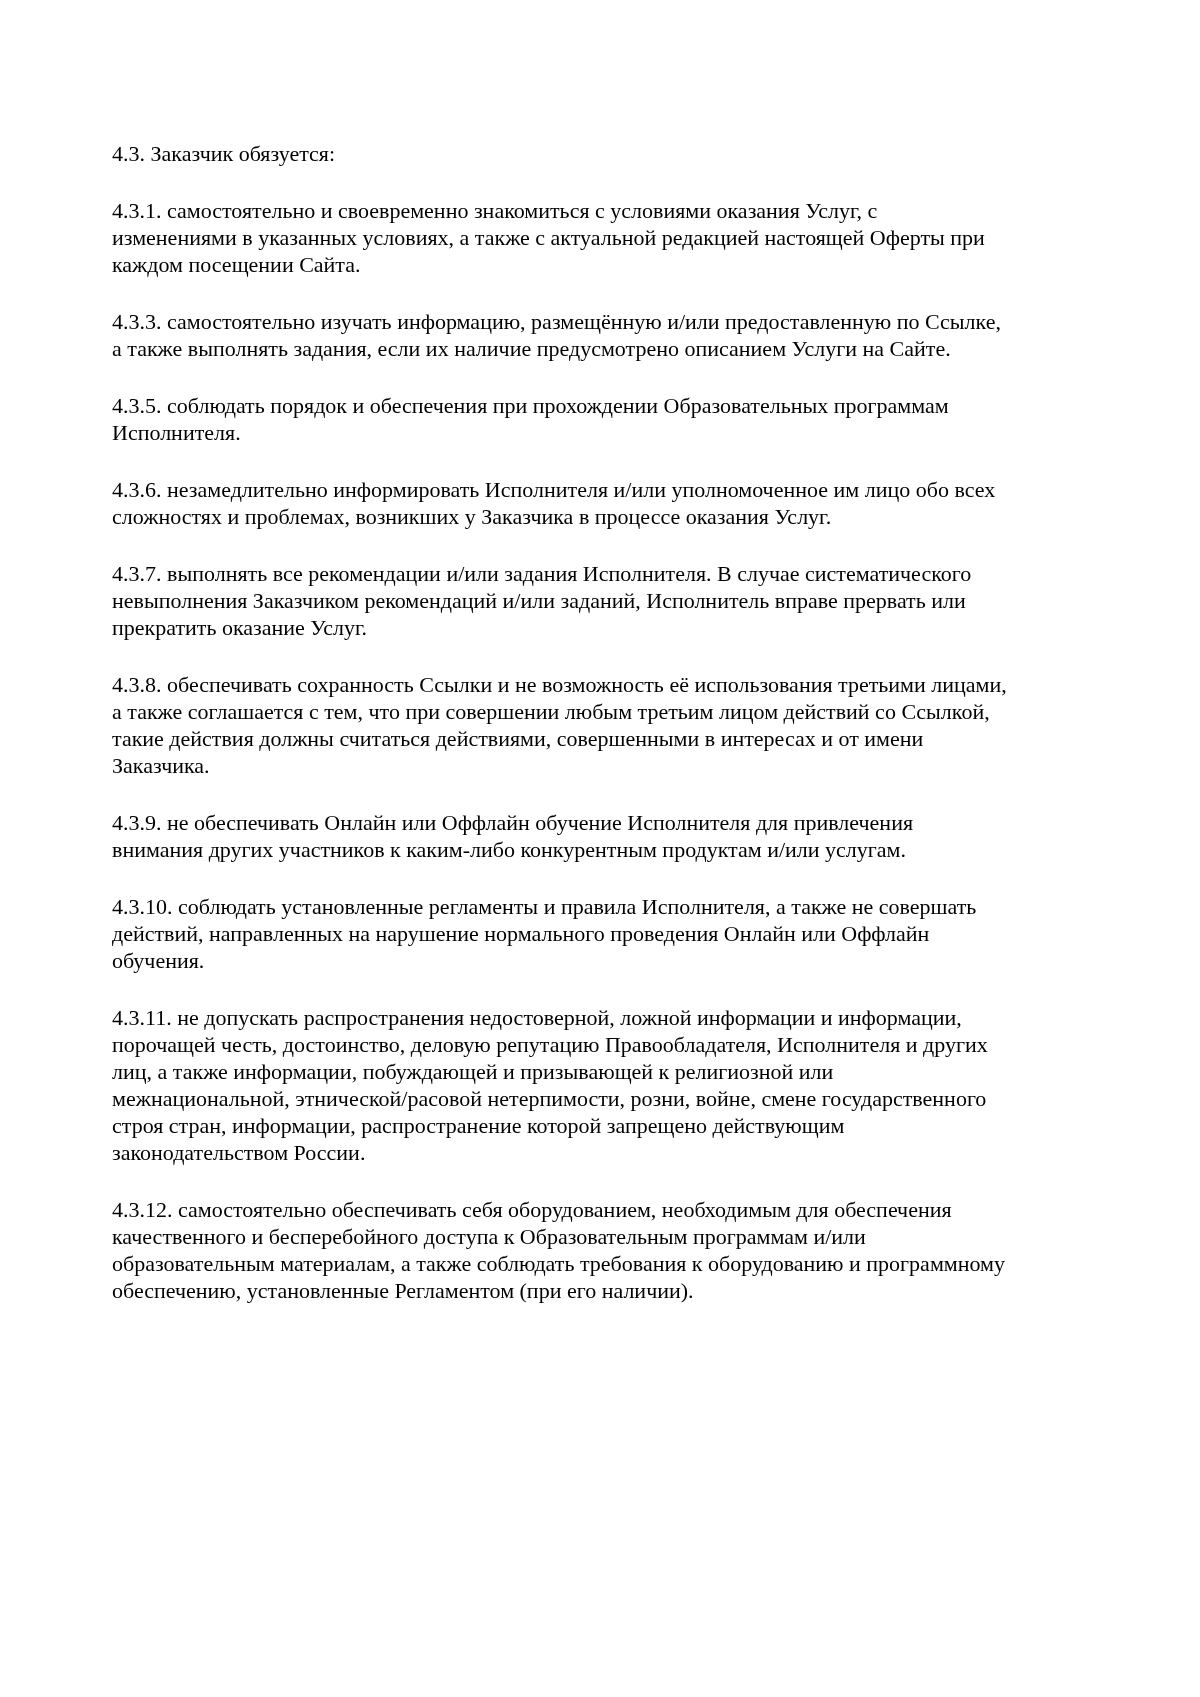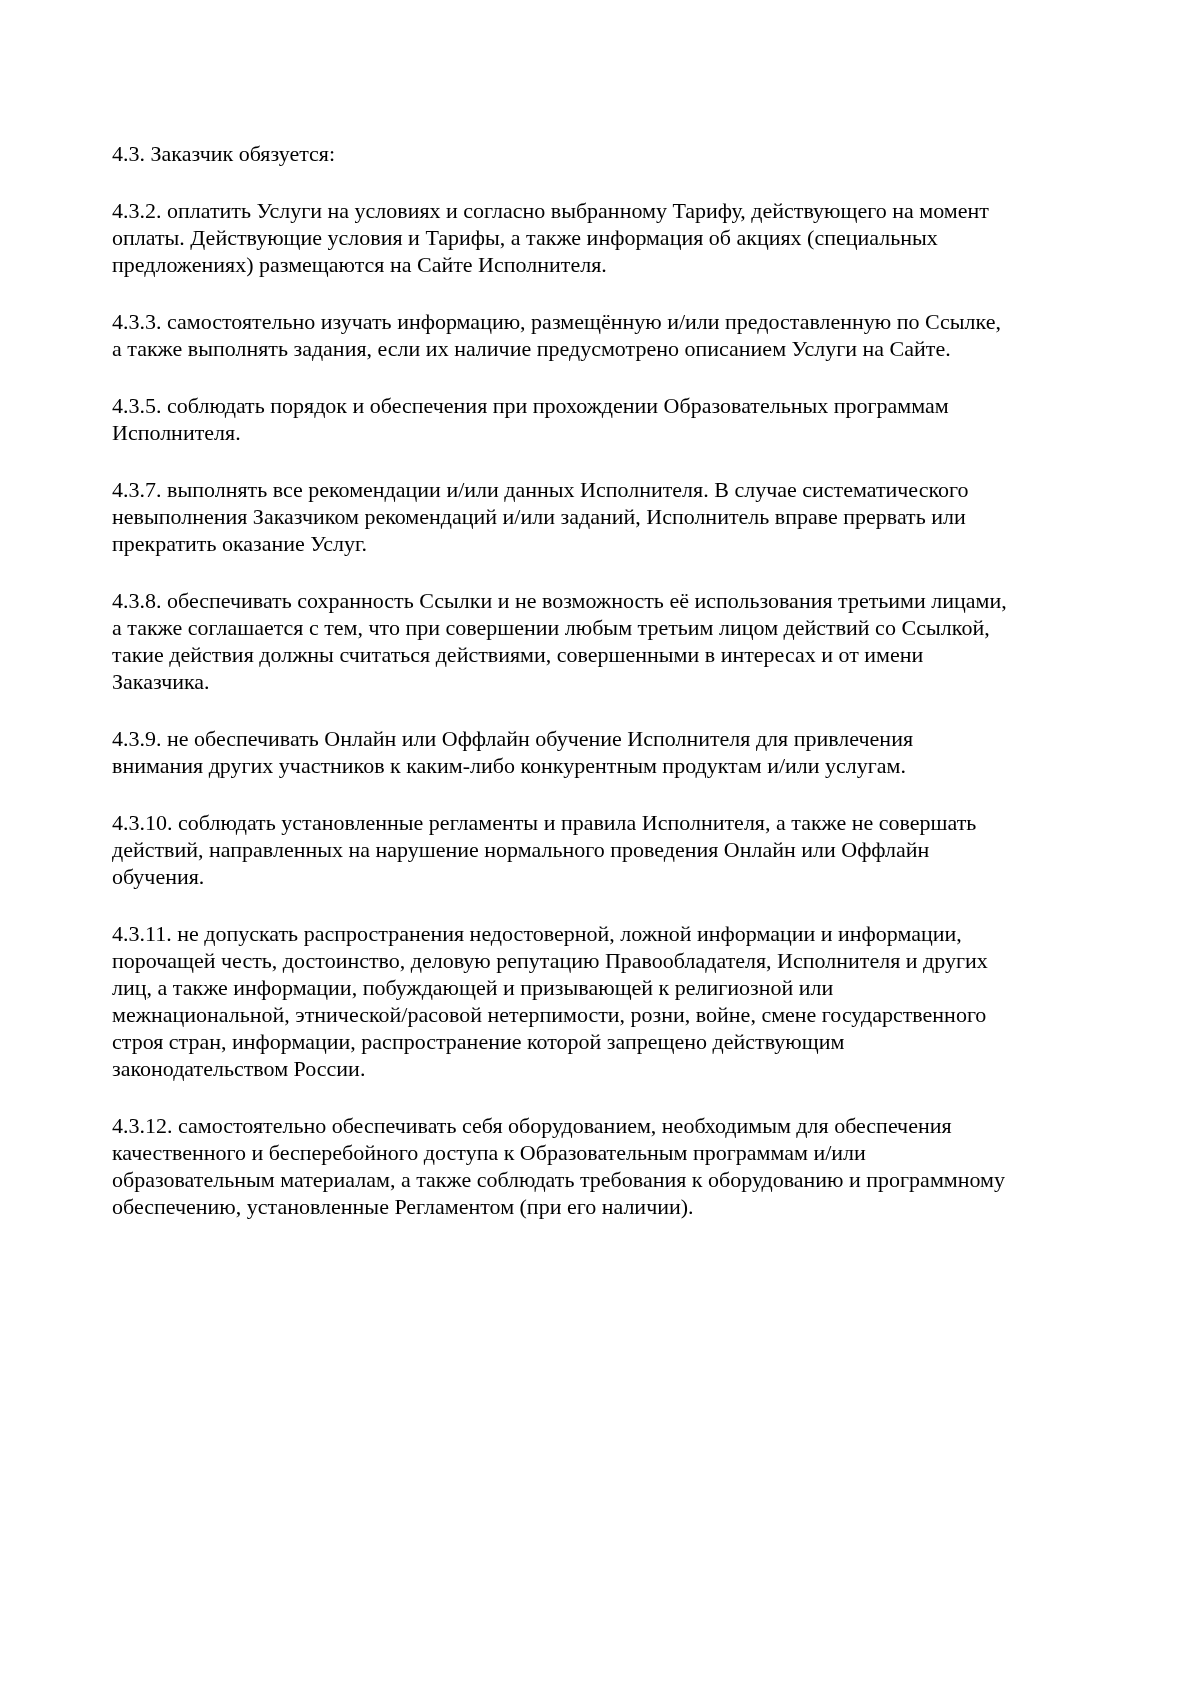--- a/index.html
+++ b/index.html
@@ -32,30 +32,31 @@
     margin: 0 0 30px 0;
   }
 </style>
 </head>
 <body>
 
 <div class="page">
 
   <p class="para"><span>4.3.</span> <span>Заказчик обязуется:</span></p>
 
+  <p class="para"><span>4.3.1.</span> <span>самостоятельно и своевременно знакомиться с условиями оказания Услуг, с изменениями в указанных условиях, а также с актуальной редакцией настоящей Оферты при каждом посещении Сайта.</span></p>
 
-  <p class="para"><span>4.3.2.</span> <span>оплатить Услуги на условиях и согласно выбранному Тарифу, действующего на момент оплаты. Действующие условия и Тарифы, а также информация об акциях (специальных предложениях) размещаются на Сайте Исполнителя.</span></p>
 
   <p class="para"><span>4.3.3.</span> <span>самостоятельно изучать информацию, размещённую и/или предоставленную по Ссылке, а также выполнять задания, если их наличие предусмотрено описанием Услуги на Сайте.</span></p>
 
 
   <p class="para"><span>4.3.5.</span> <span>соблюдать порядок и обеспечения при прохождении Образовательных программам Исполнителя.</span></p>
 
+  <p class="para"><span>4.3.6.</span> <span>незамедлительно информировать Исполнителя и/или уполномоченное им лицо обо всех сложностях и проблемах, возникших у Заказчика в процессе оказания Услуг.</span></p>
 
-  <p class="para"><span>4.3.7.</span> <span>выполнять все рекомендации и/или данных Исполнителя. В случае систематического невыполнения Заказчиком рекомендаций и/или заданий, Исполнитель вправе прервать или прекратить оказание Услуг.</span></p>
+  <p class="para"><span>4.3.7.</span> <span>выполнять все рекомендации и/или задания Исполнителя. В случае систематического невыполнения Заказчиком рекомендаций и/или заданий, Исполнитель вправе прервать или прекратить оказание Услуг.</span></p>
 
   <p class="para"><span>4.3.8.</span> <span>обеспечивать сохранность Ссылки и не возможность её использования третьими лицами, а также соглашается с тем, что при совершении любым третьим лицом действий со Ссылкой, такие действия должны считаться действиями, совершенными в интересах и от имени Заказчика.</span></p>
 
   <p class="para"><span>4.3.9.</span> <span>не обеспечивать Онлайн или Оффлайн обучение Исполнителя для привлечения внимания других участников к каким-либо конкурентным продуктам и/или услугам.</span></p>
 
   <p class="para"><span>4.3.10.</span> <span>соблюдать установленные регламенты и правила Исполнителя, а также не совершать действий, направленных на нарушение нормального проведения Онлайн или Оффлайн обучения.</span></p>
 
   <p class="para"><span>4.3.11.</span> <span>не допускать распространения недостоверной, ложной информации и информации, порочащей честь, достоинство, деловую репутацию Правообладателя, Исполнителя и других лиц, а также информации, побуждающей и призывающей к религиозной или межнациональной, этнической/расовой нетерпимости, розни, войне, смене государственного строя стран, информации, распространение которой запрещено действующим законодательством России.</span></p>
 
   <p class="para"><span>4.3.12.</span> <span>самостоятельно обеспечивать себя оборудованием, необходимым для обеспечения качественного и бесперебойного доступа к Образовательным программам и/или образовательным материалам, а также соблюдать требования к оборудованию и программному обеспечению, установленные Регламентом (при его наличии).</span></p>

